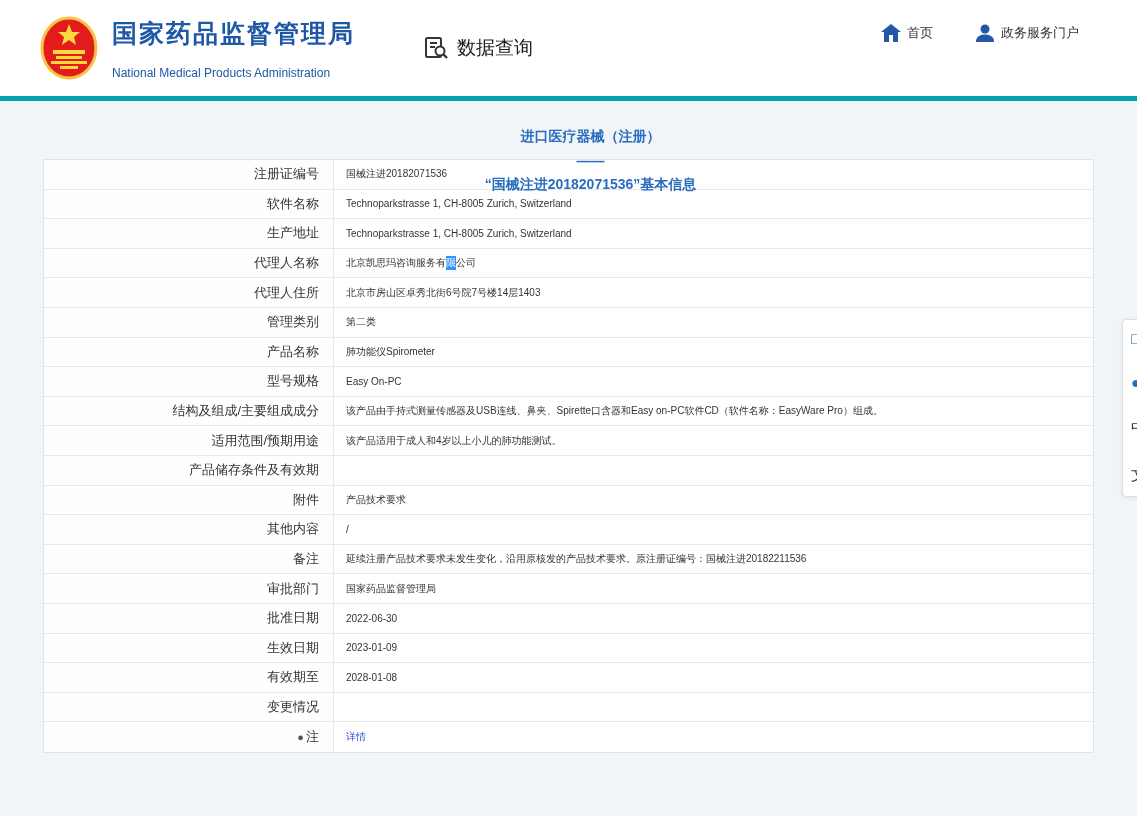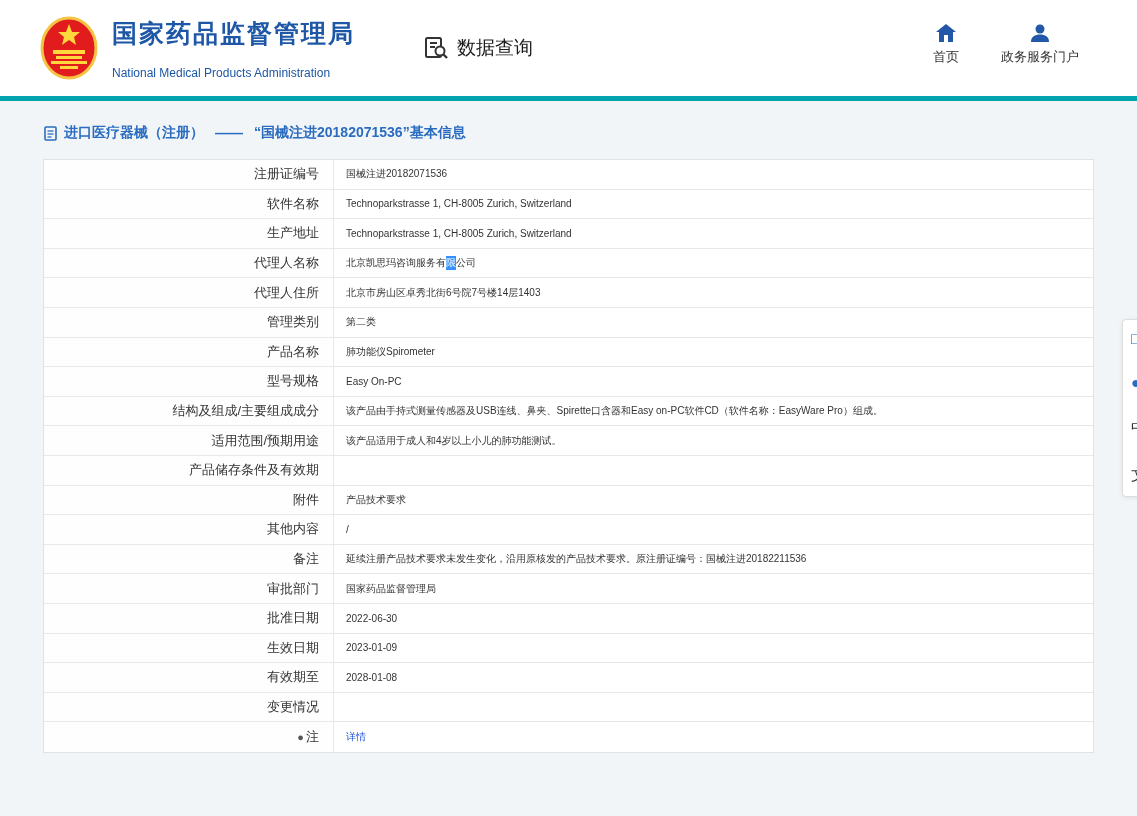--- a/index.html
+++ b/index.html
@@ -8,30 +8,30 @@
 
   
   .header { height:96px; background:#fff; display:flex; align-items:center; position:relative; }
   .logo-wrap { margin-left:40px; width:58px; height:64px; flex:0 0 auto; }
   .title-block { margin-left:14px; }
   .title-cn { font-size:25px; font-weight:bold; color:#1d57a6; letter-spacing:2px; }
   .title-en { font-size:12px; color:#1d57a6; margin-top:16px; }
   .data-query { margin-left:68px; display:flex; align-items:center; gap:8px;
     font-size:19px; color:#1a1a1a; cursor:pointer;justify-content:space-between; }
   .header-right { position:absolute; right:58px; top:24px; display:flex; gap:42px; }
-  .hr-item { display:flex; flex-direction:column; align-items:center; gap:6px; cursor:pointer; }
+  .hr-item { display:flex; flex-direction:row; align-items:center; gap:6px; cursor:pointer; }
   .hr-item .lab { font-size:13px; color:#333; }
 
   
   .teal-line { height:5px; background:#00a3ae; }
 
   
   .content { height:715px; background:#f2f5f8; padding-top:20px; position:relative; }
   .breadcrumb { margin:0 0 14px 44px; display:flex; align-items:center; gap:7px;
-    color:#2a6cc0; font-size:14px; font-weight:600; height:24px; }
+    color:#2a6cc0; font-size:14px; font-weight:600; height:24px;flex-direction:column; }
   .breadcrumb .sep { margin:0 4px; }
 
   
   .info-table { margin:6px 43px; background:#fff; border:1px solid #e2e2e2; }
   .trow { display:flex; height:29.6px; border-bottom:1px solid #e8e8e8; align-items:stretch; }
   .trow:last-child { border-bottom:none; }
   .tlabel { width:290px; flex:0 0 290px; display:flex; align-items:center; justify-content:flex-end;
     padding-right:14px; font-size:13px; color:#333; border-right:1px solid #e8e8e8; background:#fefefe; }
   .tvalue { flex:1; display:flex; align-items:center; padding-left:12px; font-size:10px; color:#333;
     white-space:nowrap; overflow:hidden; }

